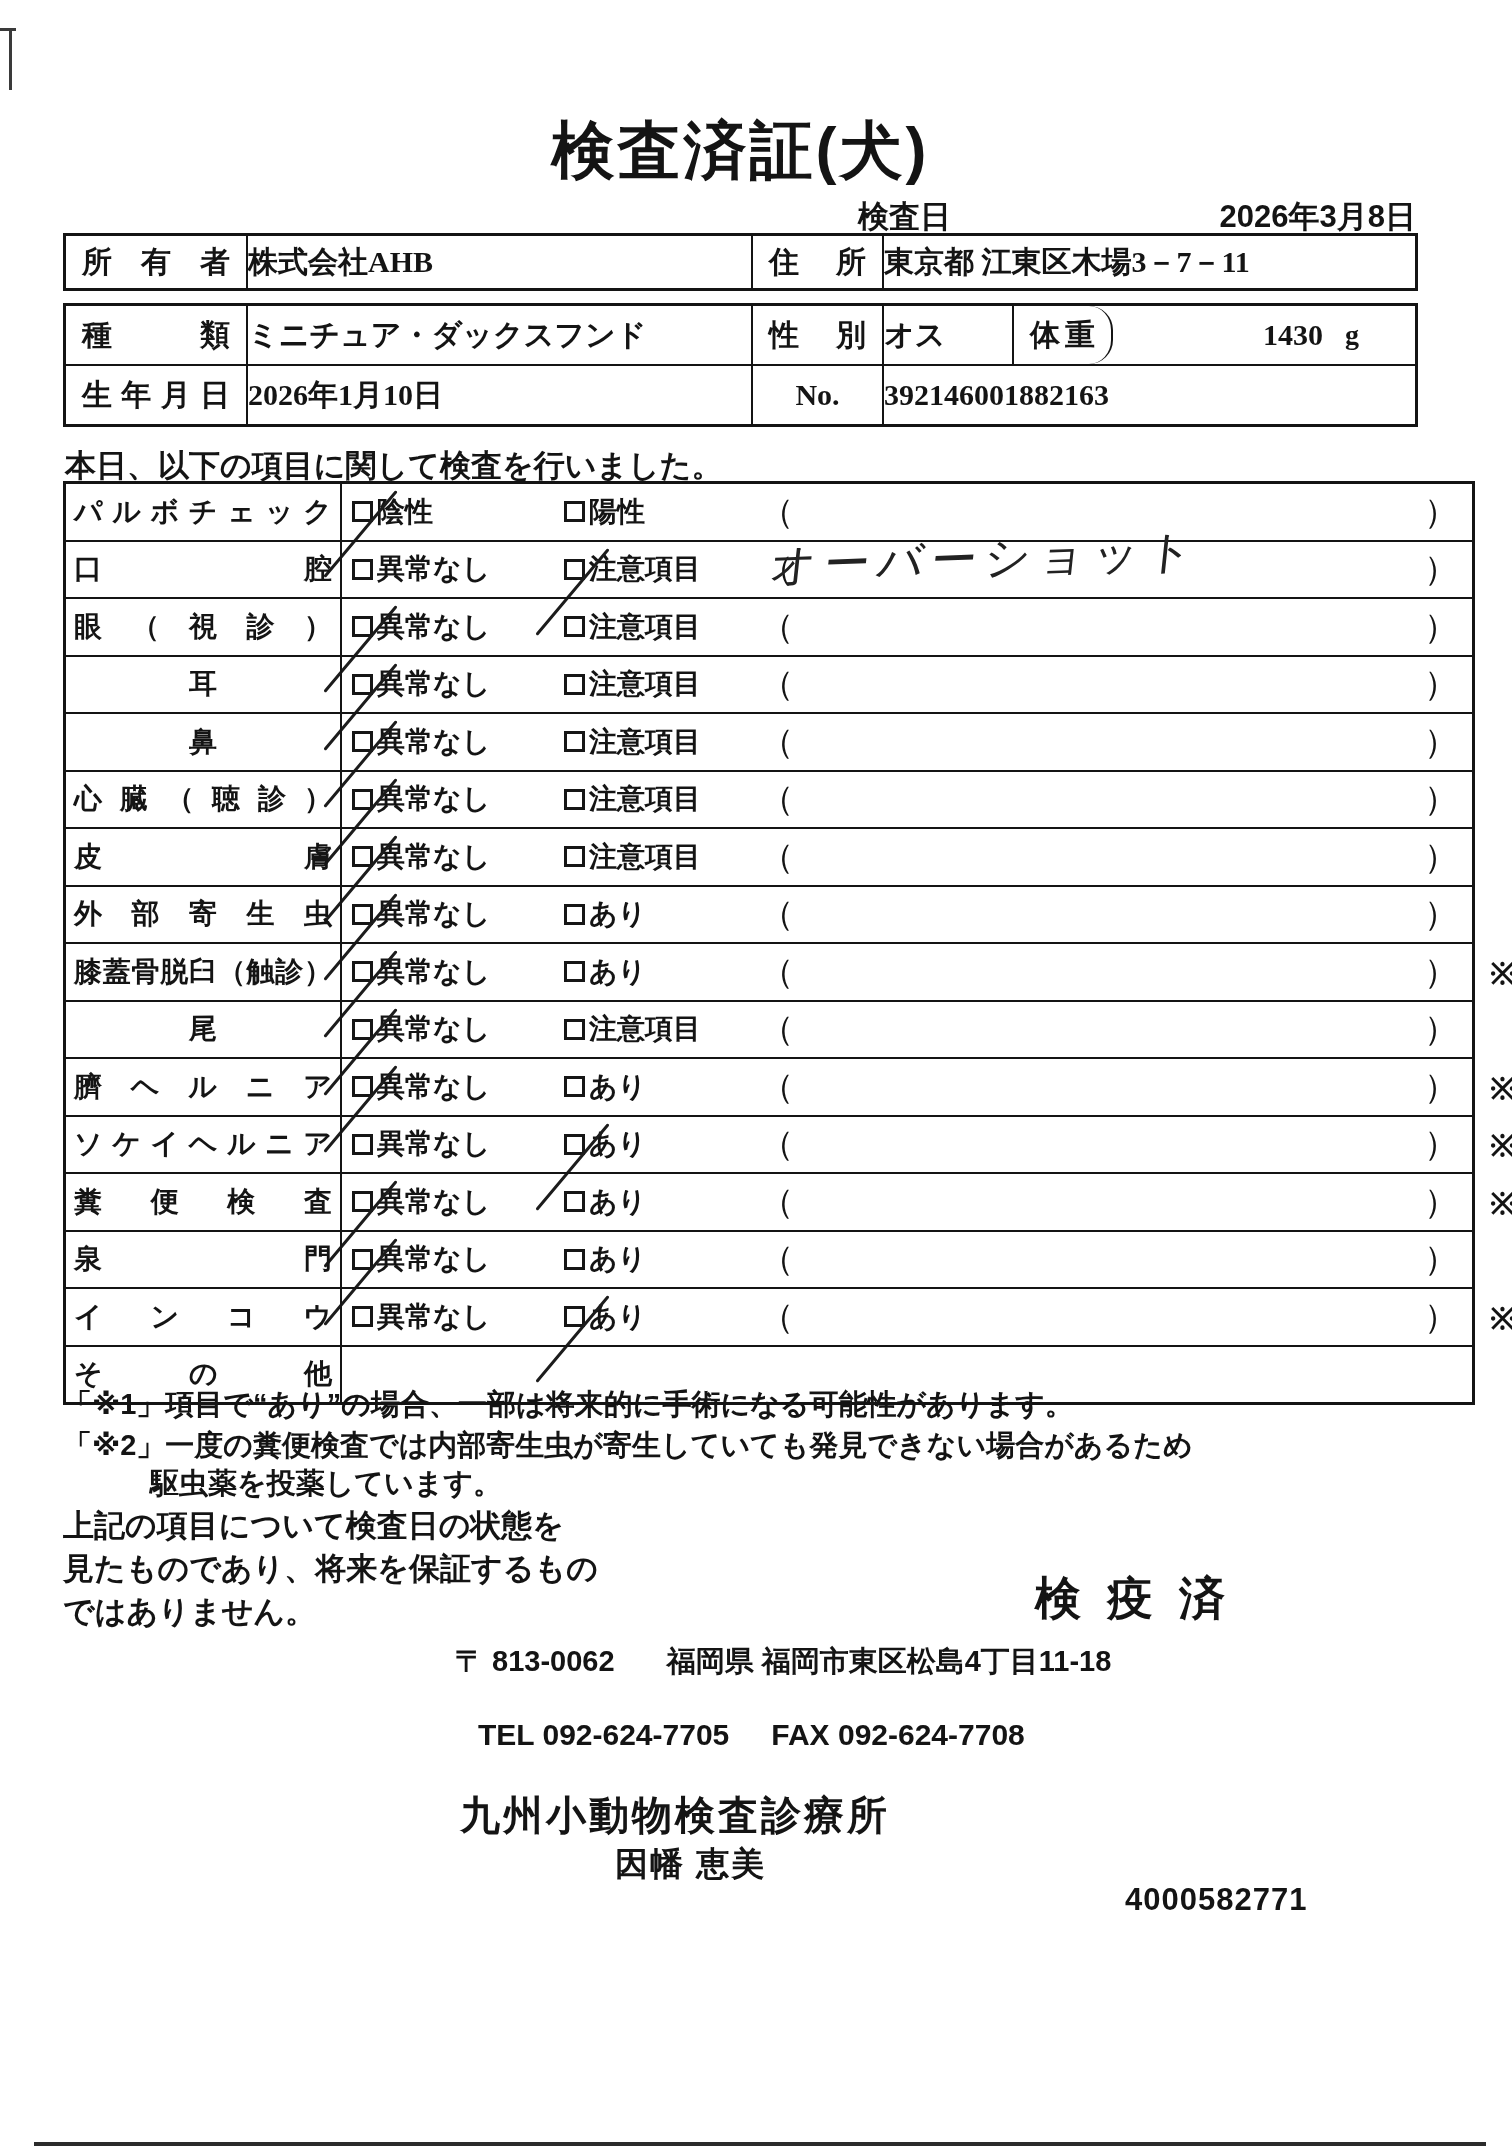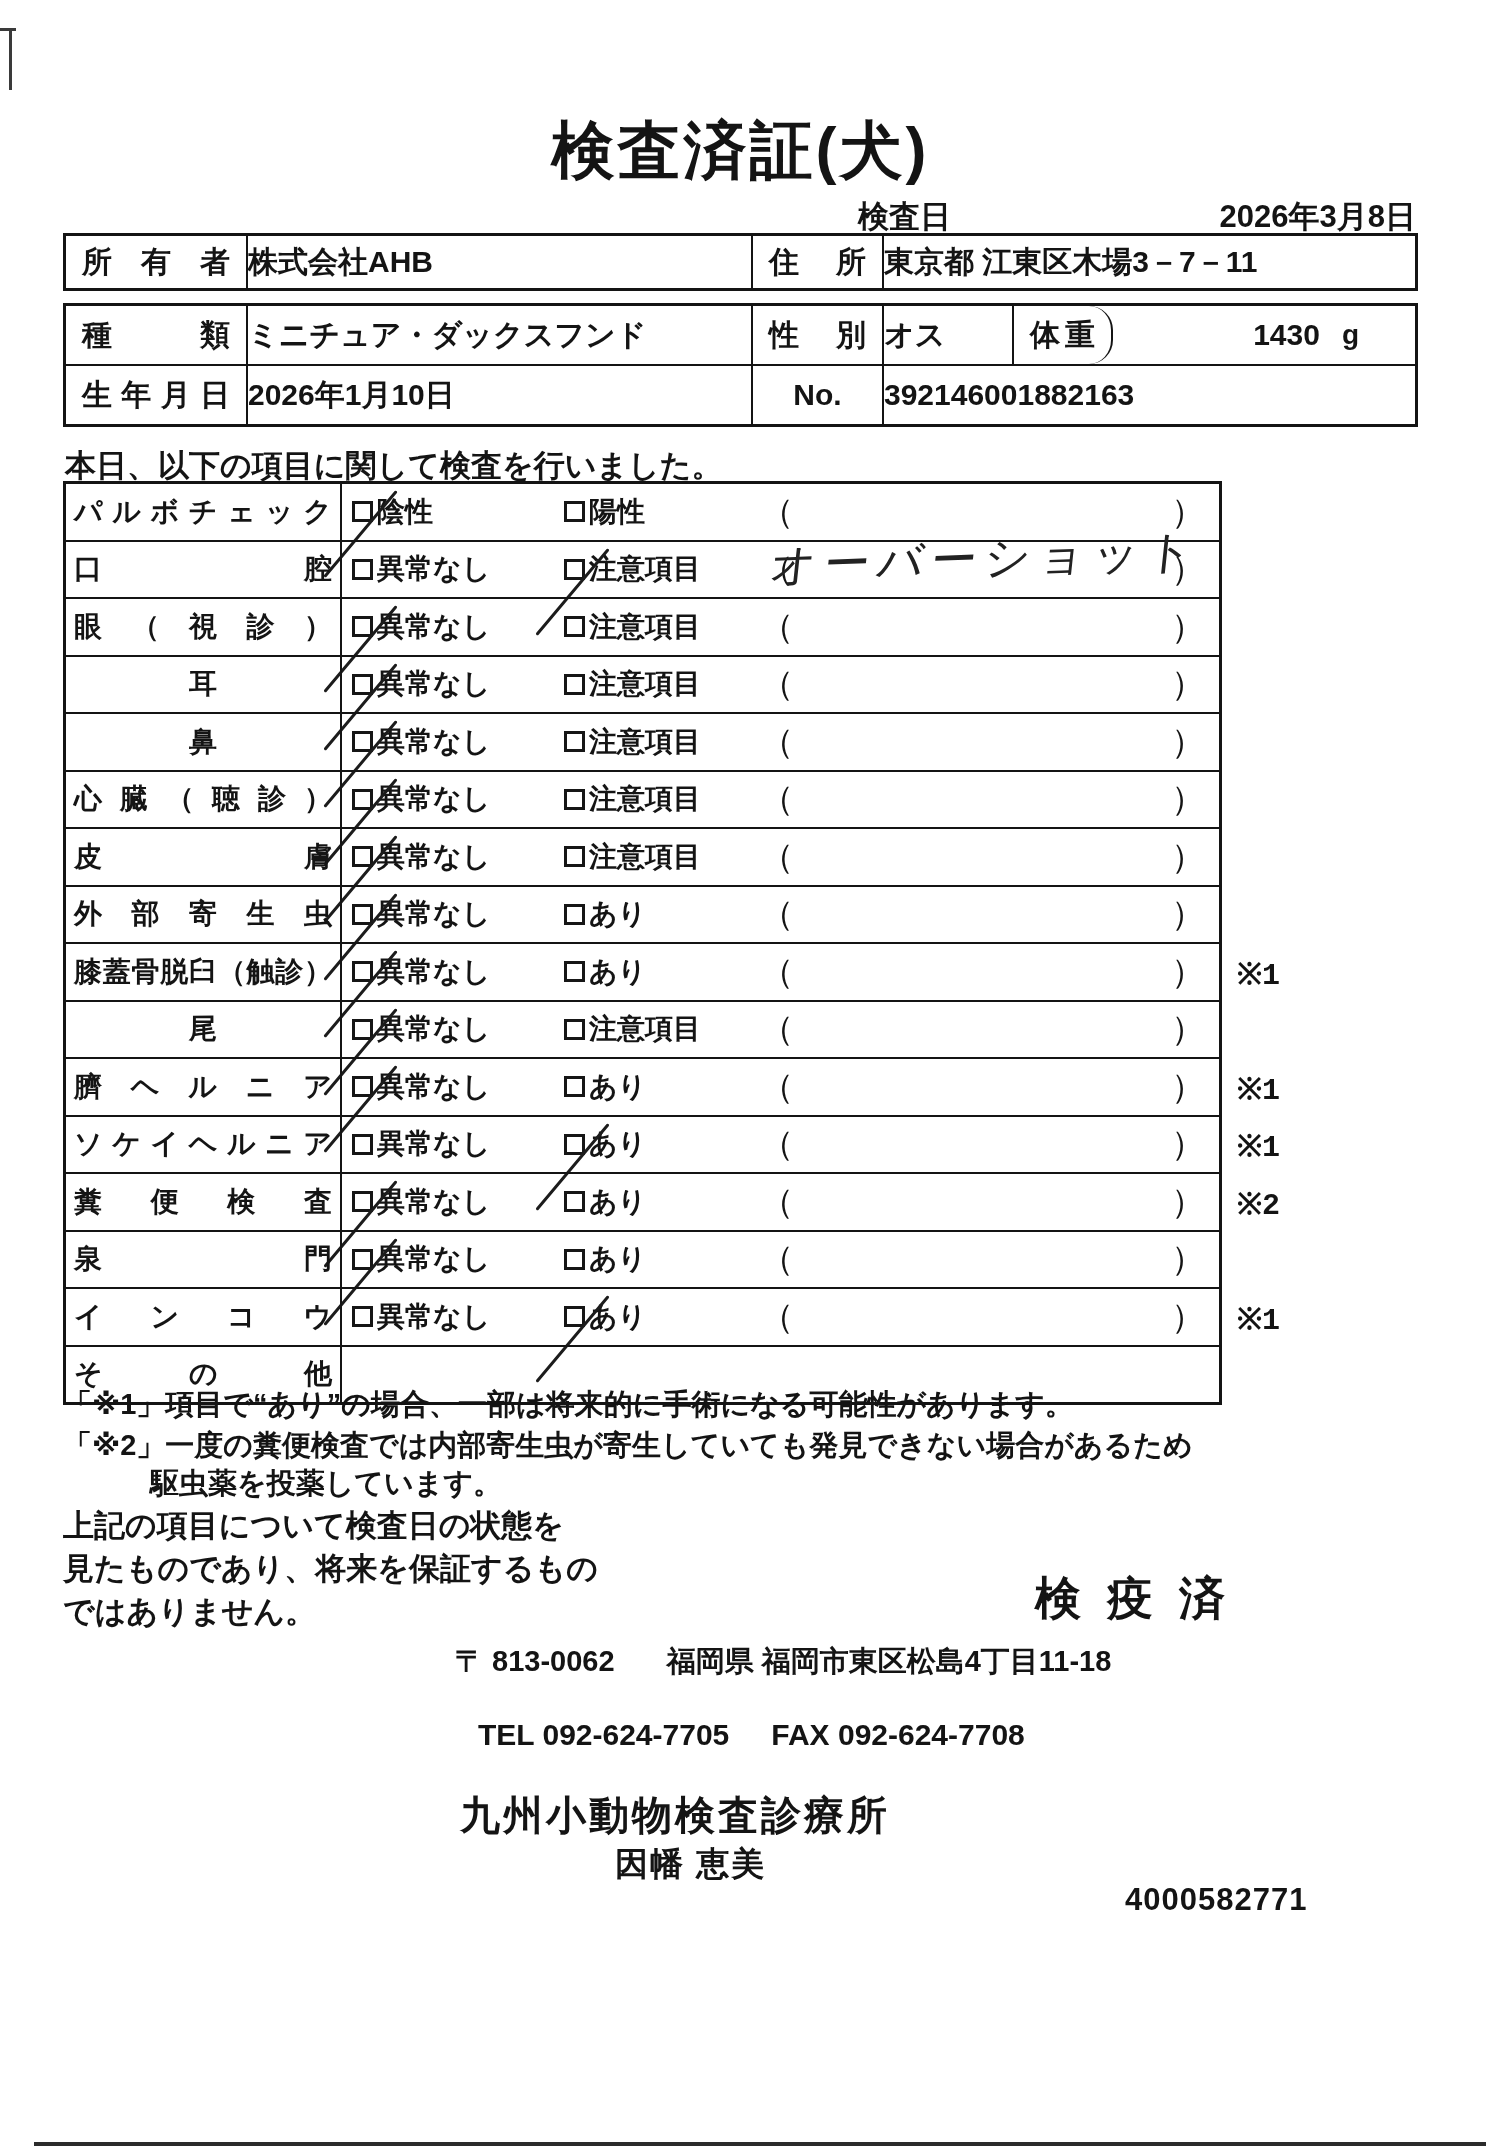--- a/index.html
+++ b/index.html
@@ -9,21 +9,21 @@
   
   .corner-v{left:9px;top:28px;width:3px;height:62px;background:#3a3a3a;}
   .corner-h{left:0;top:28px;width:16px;height:3px;background:#3a3a3a;}
   .bottom-line{left:34px;top:2142px;width:1452px;height:4px;background:#2b2b2b;}
   
   #title{left:63px;top:108px;width:1355px;text-align:center;font-size:63px;font-weight:700;letter-spacing:3px;}
   #insp-date-label{left:858px;top:196px;font-size:31px;font-weight:600;}
   #insp-date-value{right:96px;top:196px;font-size:31px;font-weight:600;}
   
   .tbl{border:3px solid #141414;box-sizing:border-box;background:#fff;}
-  .trow{display:flex;align-items:stretch;}
+  .trow{display:flex;align-items:stretch;font-family:Liberation Serif, serif;}
   .trow + .trow{border-top:2px solid #141414;}
   .cell{box-sizing:border-box;display:flex;align-items:center;font-size:30px;font-weight:600;}
   .cell.bR{border-right:2px solid #141414;}
   .jlabel{padding:0 16px;}
   .jlabel > span{display:block;width:100%;text-align:justify;text-align-last:justify;}
   .lval{padding-left:0;}
   
   #ownerTable{left:63px;top:233px;width:1355px;}
   #ownerTable .trow{height:52px;}
   #petTable{left:63px;top:303px;width:1355px;}
@@ -33,21 +33,21 @@
   .w-mid{width:131px;flex:none;}
   .w-sex{width:130px;flex:none;}
   .w-wlab{width:99px;flex:none;border-radius:24px;}
   .w-rest{flex:1;}
   #weightCell{justify-content:flex-end;padding-right:56px;}
   #weightCell .unit{margin-left:22px;font-size:28px;}
   .center{justify-content:center;}
   
   #intro{left:65px;top:445px;font-size:31px;font-weight:700;}
   
-  #checklist{left:63px;top:481px;width:1159px;font-family:Liberation Mono, monospace;}
+  #checklist{left:63px;top:481px;width:1412px;font-family:Liberation Mono, monospace;}
   .crow{position:relative;height:55.5px;display:flex;align-items:stretch;}
   .crow + .crow{border-top:2px solid #141414;}
   .clabel{width:276px;flex:none;border-right:2px solid #141414;box-sizing:border-box;
           display:flex;align-items:center;padding:0 8px;font-size:28px;font-weight:600;}
   .clabel > span{display:block;width:100%;text-align:justify;text-align-last:justify;}
   .clabel.single > span{text-align-last:center;}
   .copts{position:relative;flex:1;}
   .copt{position:absolute;top:50%;transform:translateY(-50%);display:flex;align-items:center;font-size:28px;font-weight:600;}
   .copt.o0{left:10px;}
   .copt.o1{left:222px;}

